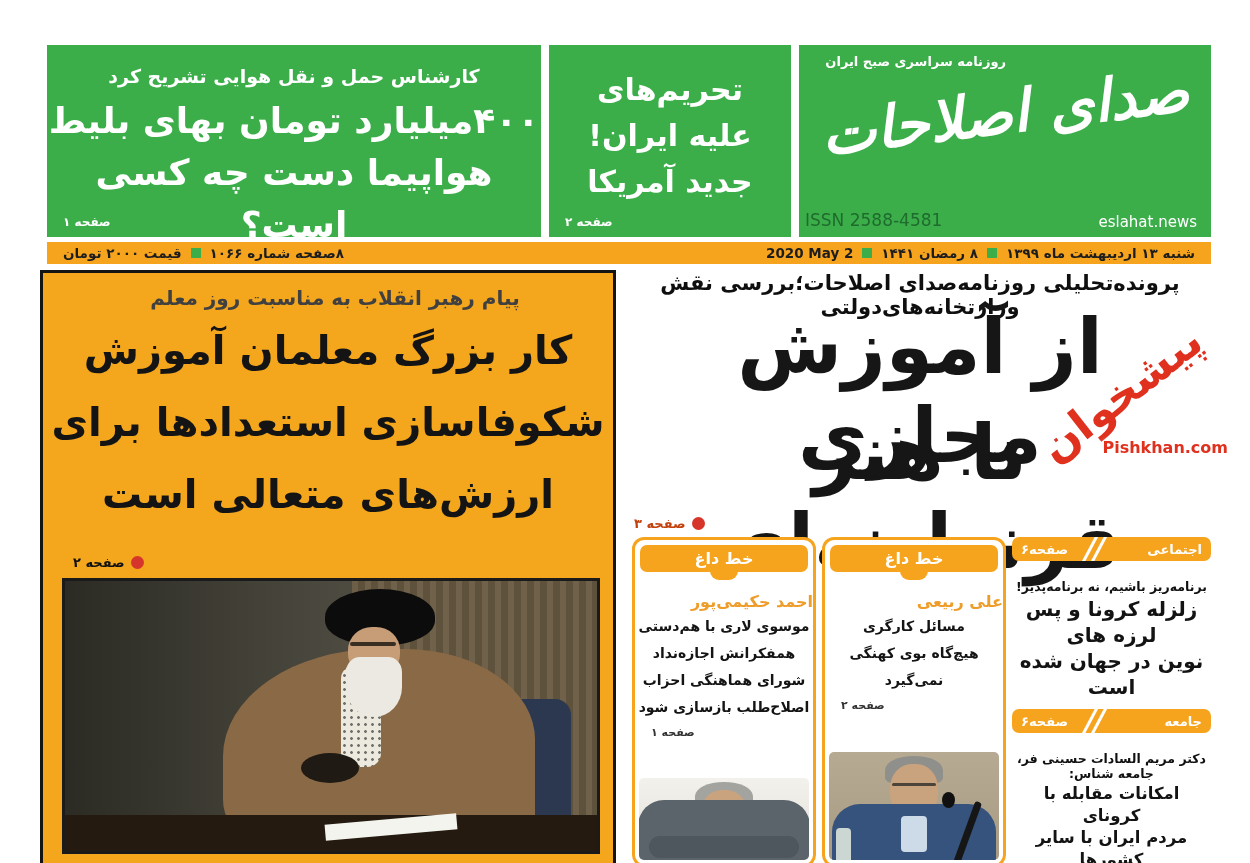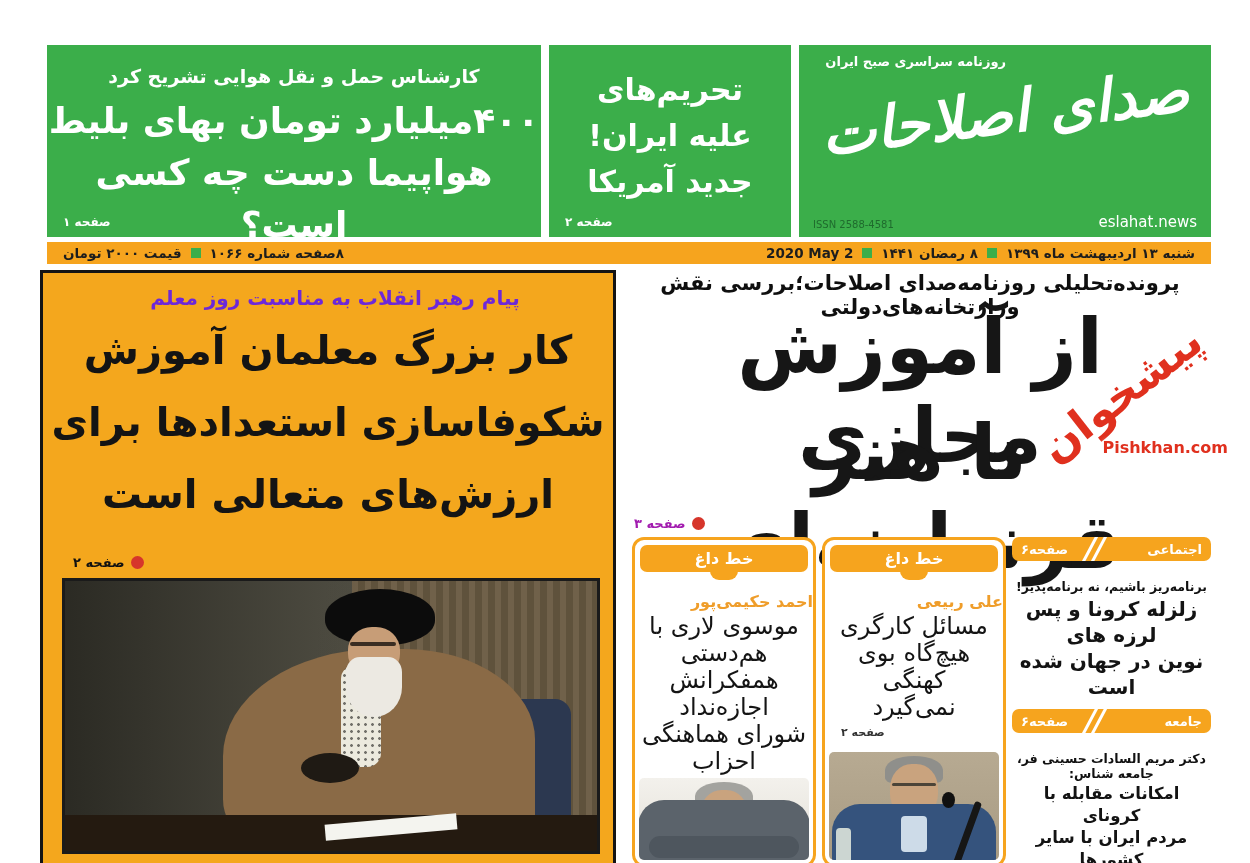--- a/index.html
+++ b/index.html
@@ -15,33 +15,33 @@
   .tl-lines{margin-top:8px;}
   .gpage{position:absolute;left:16px;bottom:8px;font-size:12px;font-weight:bold;color:#fff;}
   .tm-box{left:549px;width:242px;}
   .tm-lines{margin-top:22px;}
   .tm-line{text-align:center;font-size:30px;font-weight:bold;line-height:46px;}
   
   .masthead{left:799px;width:412px;}
   .mh-tagline{position:absolute;top:9px;right:205px;font-size:13px;font-weight:bold;}
   .mh-logo{position:absolute;top:34px;left:0;right:0;text-align:center;font-size:58px;font-weight:bold;
            font-style:italic;transform:rotate(-7deg);letter-spacing:-2px;}
-  .mh-issn{position:absolute;left:14px;bottom:7px;font-size:10px;color:#1f6b2d;direction:ltr;}
+  .mh-issn{position:absolute;left:6px;bottom:7px;font-size:17px;color:#1f6b2d;direction:ltr;}
   .mh-site{position:absolute;right:14px;bottom:6px;font-size:15px;direction:ltr;}
   
   .datebar{position:absolute;left:47px;top:242px;width:1164px;height:22px;background:#f6a41e;
            display:flex;justify-content:space-between;align-items:center;padding:0 16px;
            box-sizing:border-box;font-size:13.5px;font-weight:bold;color:#1d1d1d;}
   .dgroup{display:flex;align-items:center;gap:9px;}
   .gsq{width:10px;height:10px;background:#3bae4a;}
   .ltr{direction:ltr;}
   
   .leader-box{position:absolute;left:40px;top:270px;width:576px;height:596px;background:#f4a71d;
               border:3px solid #141414;box-sizing:border-box;}
-  .ld-kicker{margin-top:13px;text-align:center;font-size:20px;font-weight:bold;color:#6d28d9;margin-left:14px;}
+  .ld-kicker{margin-top:13px;text-align:center;font-size:20px;font-weight:bold;color:#404040;margin-left:14px;}
   .ld-lines{margin-top:4px;}
   .ld-line{text-align:center;font-size:40px;font-weight:bold;color:#141414;line-height:72px;}
   .ld-page{position:absolute;left:30px;top:282px;display:flex;align-items:center;gap:6px;
            font-size:13px;font-weight:bold;color:#111;}
   .red-dot{width:13px;height:13px;border-radius:50%;background:#d6352b;}
   .ld-photo{position:absolute;left:19px;top:305px;width:532px;height:270px;border:3px solid #1a1a1a;
             overflow:hidden;background:linear-gradient(100deg,#514f44 45%,#46443a);}
   .ph-blinds{position:absolute;right:0;top:0;width:46%;height:100%;
              background:repeating-linear-gradient(90deg,#70614a 0 6px,#5f523c 6px 13px);}
   .ph-shadow{position:absolute;left:0;top:0;width:58%;height:100%;
@@ -62,38 +62,38 @@
   .ph-paper{position:absolute;right:140px;bottom:16px;width:132px;height:16px;background:#f4f4ef;
             transform:rotate(-5deg);}
   
   .lead-kicker{position:absolute;left:628px;top:271px;width:584px;text-align:center;
                font-size:21px;font-weight:bold;color:#0f0f0f;}
   .lead-line{position:absolute;left:628px;width:584px;text-align:center;font-size:76px;
              font-weight:bold;color:#161616;letter-spacing:-1px;}
   .lead-line1{top:302px;}
   .lead-line2{top:408px;}
   .lead-page{position:absolute;left:634px;top:516px;display:flex;align-items:center;gap:6px;
-             font-size:13px;font-weight:bold;color:#a21caf;}
+             font-size:13px;font-weight:bold;color:#c2410c;}
   .watermark{position:absolute;left:1075px;top:342px;width:155px;height:145px;}
   .wm-fa{position:absolute;right:14px;top:26px;font-size:44px;font-weight:bold;color:#e0301e;
          transform:rotate(-38deg);transform-origin:center;
          text-shadow:0 0 6px #fff,0 0 12px #fff,0 0 2px #fff;}
   .wm-en{position:absolute;right:2px;top:96px;font-size:16px;font-weight:bold;color:#e0301e;
          direction:ltr;text-shadow:0 0 5px #fff,0 0 2px #fff;}
   
   .hotbox{position:absolute;top:537px;width:184px;height:330px;background:#fff;
           border:3px solid #f6a41e;border-radius:12px;box-sizing:border-box;}
   .hot-a{left:822px;}
   .hot-b{left:632px;}
   .hot-tab{margin:5px 5px 0;background:#f6a41e;border-radius:7px;height:27px;display:flex;
            align-items:center;justify-content:center;color:#fff;font-weight:bold;font-size:16px;}
   .tab-notch{width:28px;height:9px;background:#f6a41e;margin:-1px auto 0;border-radius:0 0 9px 9px;}
   .hot-name{text-align:right;color:#ef9d2a;font-weight:bold;font-size:16px;margin-top:12px;}
   .hot-lines{margin-top:2px;}
-  .hot-line{text-align:center;font-size:24px;font-weight:normal;color:#141414;line-height:27px;}
+  .hot-line{text-align:center;font-size:14px;font-weight:bold;color:#141414;line-height:27px;}
   .hot-page{margin-top:5px;padding-left:16px;font-size:11px;font-weight:bold;color:#333;text-align:left;}
   .hot-photo{position:absolute;left:4px;right:4px;bottom:4px;border-radius:5px;overflow:hidden;}
   .hot-a .hot-photo{top:212px;background:linear-gradient(#b7aa92,#a89b83);}
   .hot-b .hot-photo{top:238px;background:linear-gradient(#f3f1ec,#e2dfd7);}
   .pp-hair{position:absolute;top:4px;left:50%;transform:translateX(-50%);width:58px;height:28px;
            background:#8f8f8b;border-radius:50% 50% 22% 22%;}
   .pp-face{position:absolute;top:12px;left:50%;transform:translateX(-50%);width:48px;height:54px;
            background:#c9a37e;border-radius:45%;}
   .pp-glasses{position:absolute;top:31px;left:50%;transform:translateX(-50%);width:44px;height:3px;
               background:#4c4438;border-radius:2px;}

